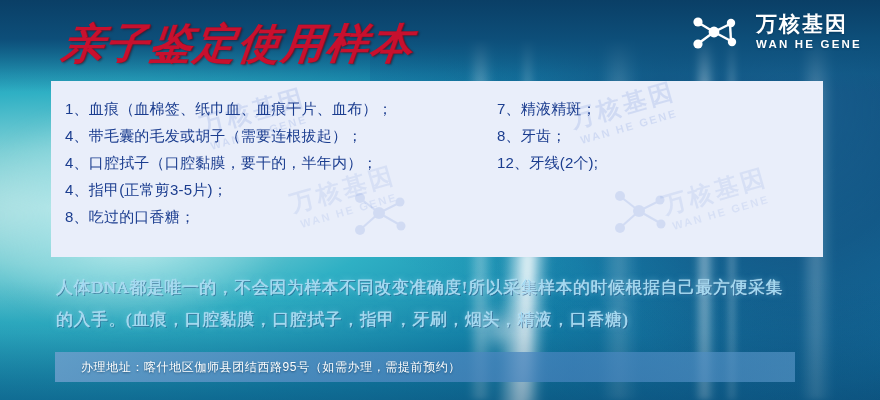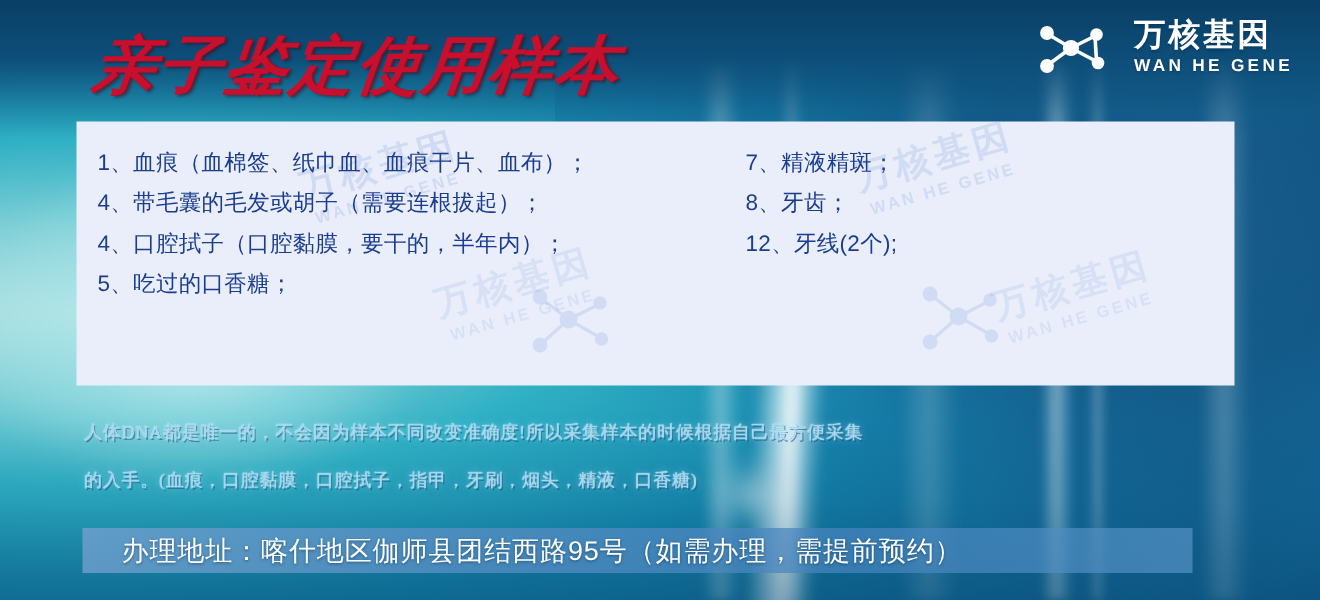--- a/index.html
+++ b/index.html
@@ -143,21 +143,21 @@
   .wm-dots { position:absolute; opacity:.16; pointer-events:none; z-index:1; }
   .wm-dots.d1 { left:300px; top:108px; }
   .wm-dots.d2 { left:560px; top:106px; }
 
   
   .desc {
     position:absolute; left:56px; top:272px;
     width:780px;
     z-index:5;
     font-family:"Liberation Serif", "DejaVu Serif", serif;
-    font-size:12px;
+    font-size:17px;
     line-height:32px;
     color:#9fd8f2;
     text-shadow:
       0 0 1px rgba(255,255,255,.9),
       1px 1px 0 rgba(20,70,120,.55),
       0 0 6px rgba(160,225,255,.55);
     letter-spacing:.5px;
   }
   .desc-line { white-space:nowrap; }
 
@@ -165,21 +165,21 @@
   .address-bar {
     position:absolute; left:55px; top:352px;
     width:740px; height:30px;
     background:linear-gradient(90deg, rgba(112,160,206,0.80) 0%, rgba(86,142,196,0.78) 35%, rgba(70,132,190,0.72) 70%, rgba(88,150,200,0.66) 100%);
     display:flex; align-items:center;
     padding-left:26px;
     z-index:5;
   }
   .address-text {
     color:#ffffff;
-    font-size:18px;
+    font-size:12px;
     letter-spacing:.6px;
     white-space:nowrap;
     text-shadow:0 1px 2px rgba(0,40,70,.55);
     text-align:center;
   }
 </style>
 </head>
 <body>
 
 <div id="poster">
@@ -272,21 +272,22 @@
           <circle cx="49" cy="13" r="4.5"></circle>
           <circle cx="50" cy="37" r="4.5"></circle>
       </g>
     </svg>
 
     <div class="panel-cols">
       <div class="col col-left">
         <div class="item">1、血痕（血棉签、纸巾血、血痕干片、血布）；</div>
         <div class="item">4、带毛囊的毛发或胡子（需要连根拔起）；</div>
         <div class="item">4、口腔拭子（口腔黏膜，要干的，半年内）；</div>
-        <div class="item">5、吃过的口香糖；</div>
+        <div class="item">4、指甲(正常剪3-5片)；</div>
+        <div class="item">8、吃过的口香糖；</div>
       </div>
       <div class="col col-right">
         <div class="item">7、精液精斑；</div>
         <div class="item">8、牙齿；</div>
         <div class="item">12、牙线(2个);</div>
       </div>
     </div>
   </div>
 
   <div class="desc">

